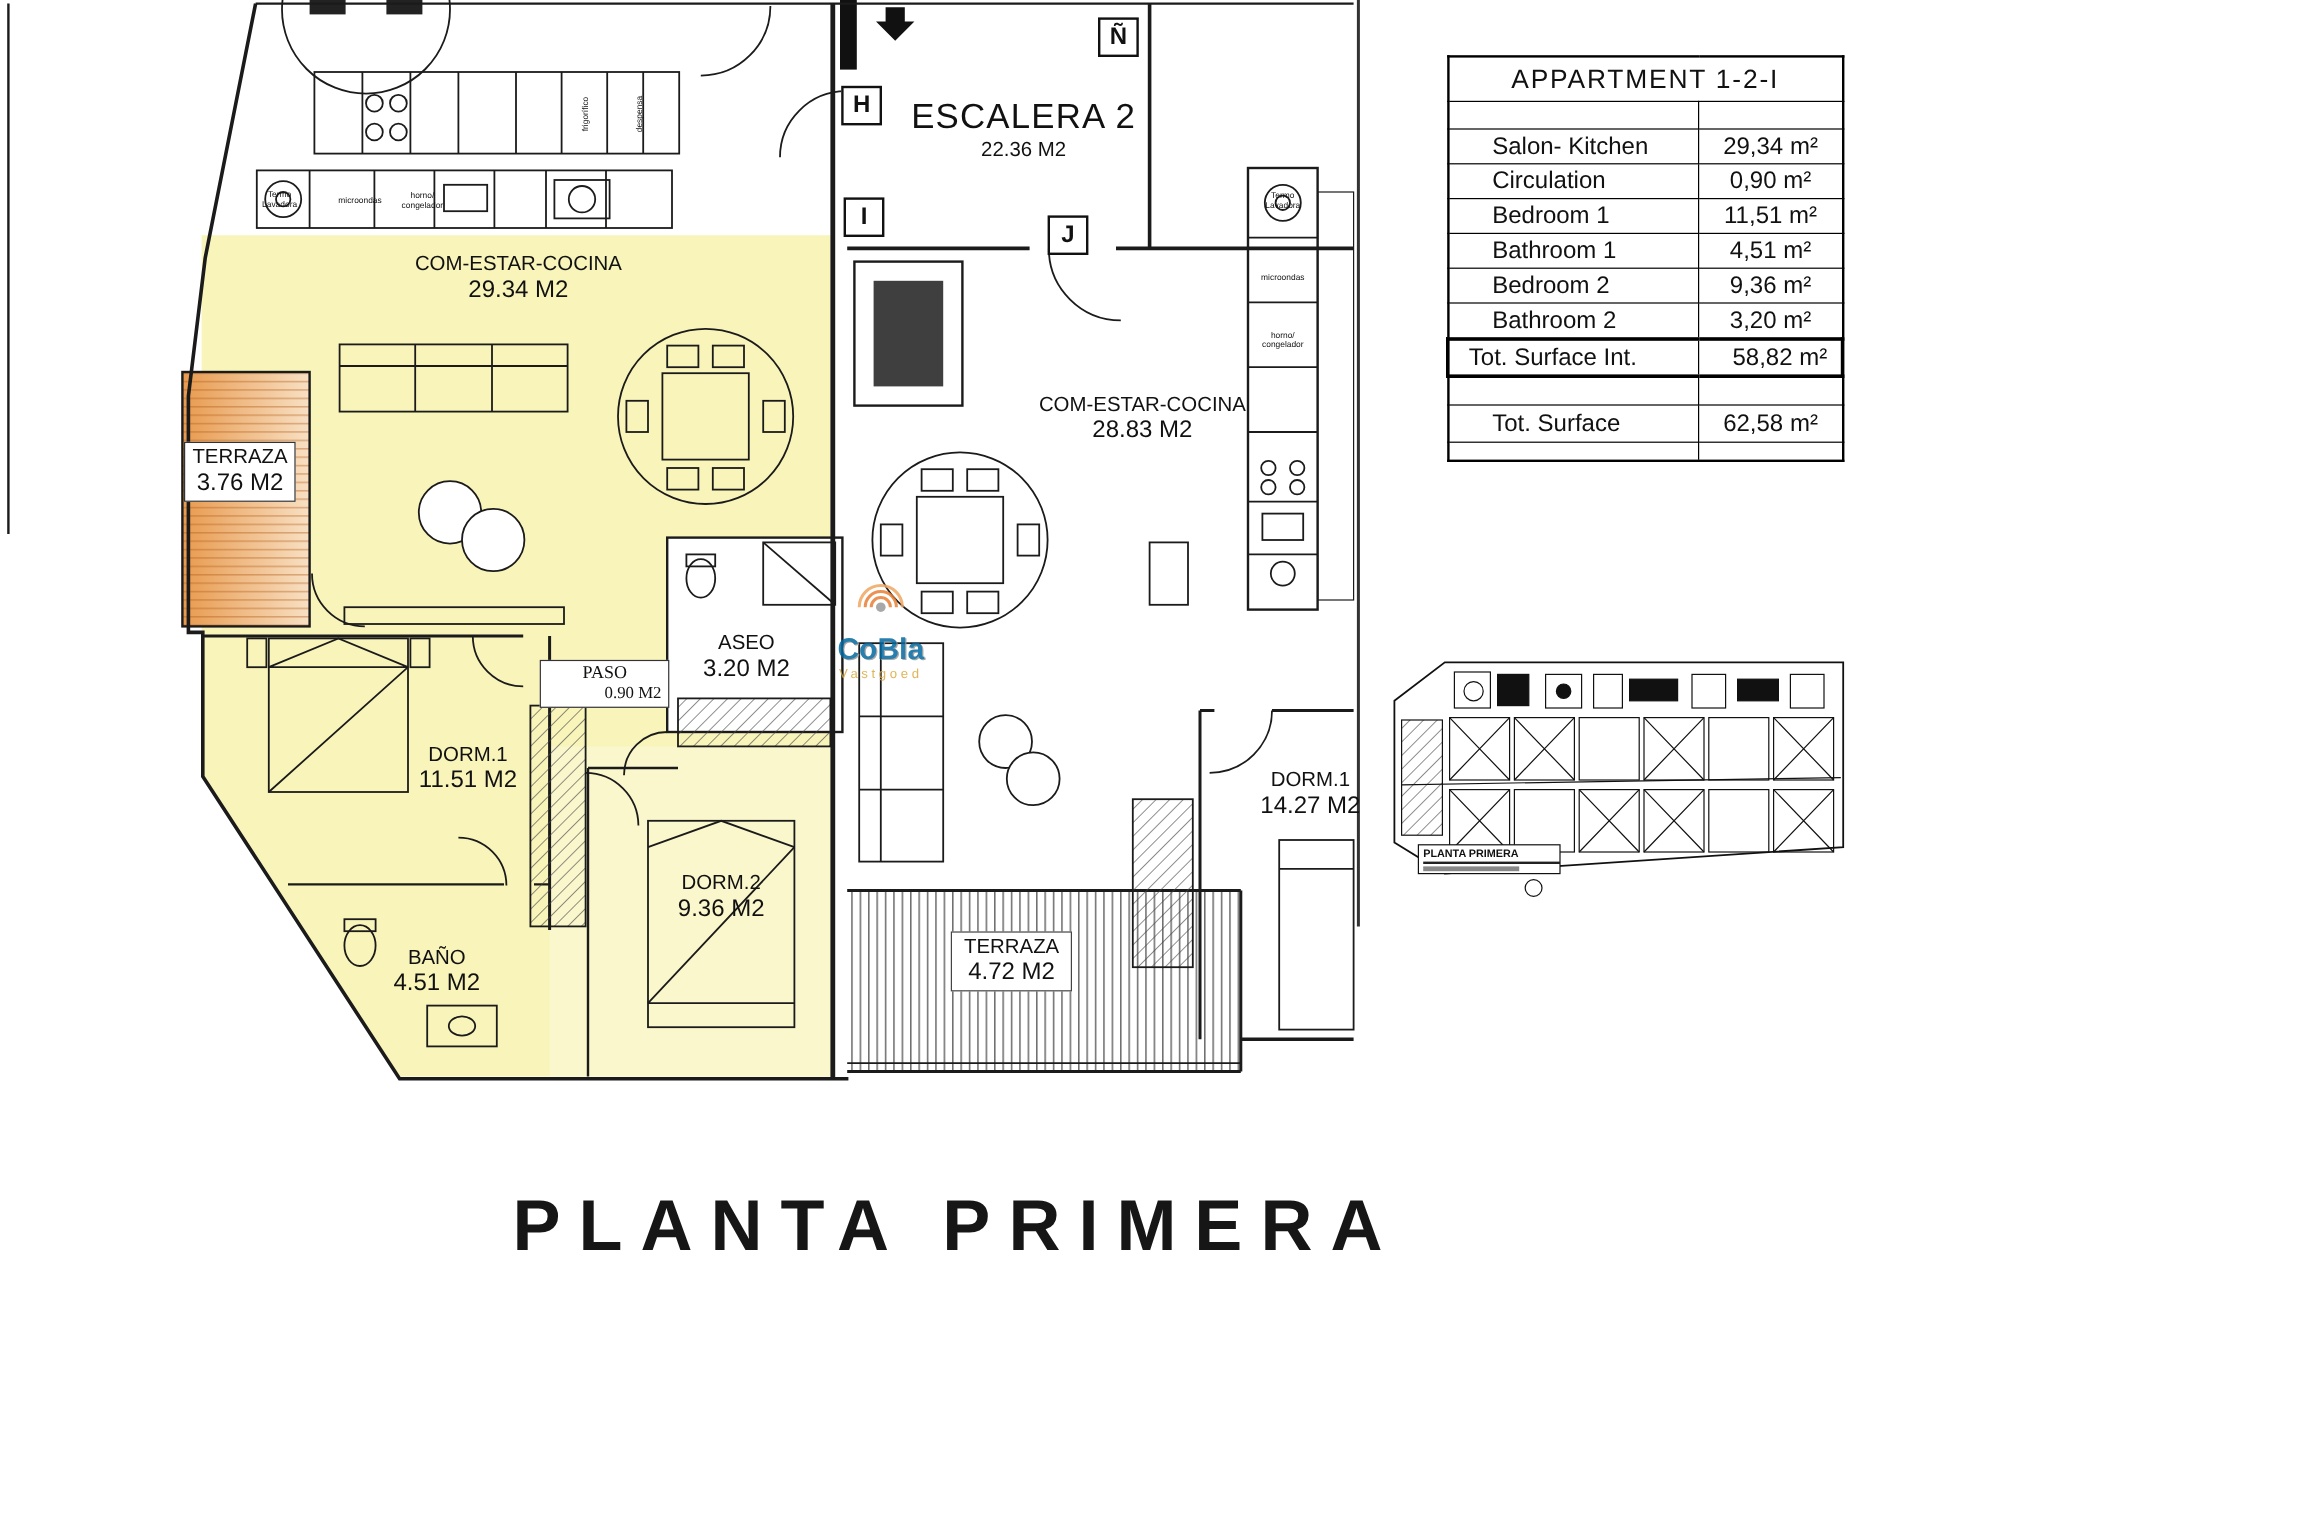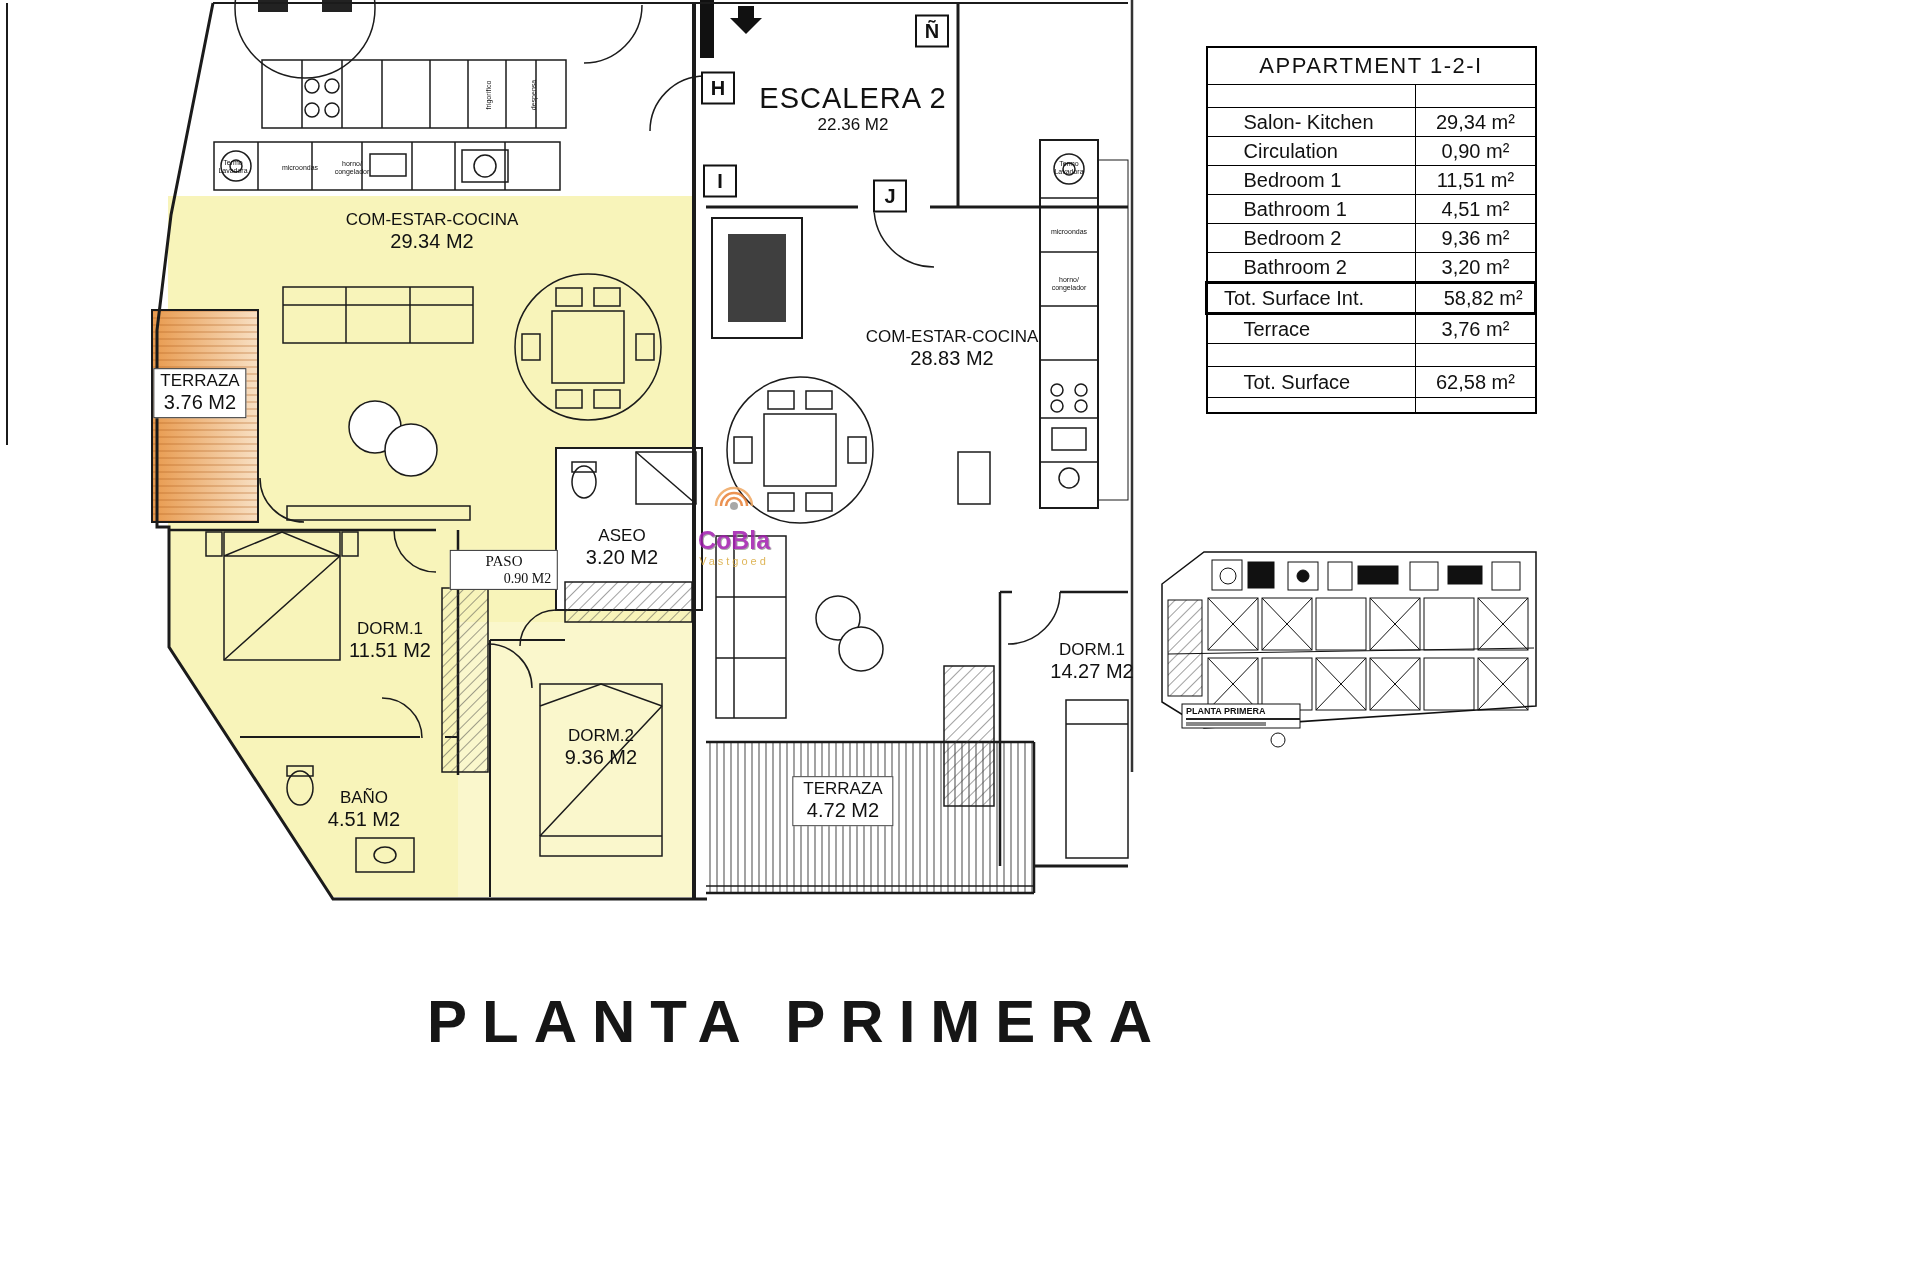--- a/index.html
+++ b/index.html
@@ -41,21 +41,21 @@
   .summary tr.t-strong td.val{border-right:3px solid #000;}
   .summary tr.t-total td{height:30px;}
 
   
   .plan-title{position:absolute;left:797px;top:1021px;transform:translate(-50%,-50%);
               font-size:60px;letter-spacing:15px;font-weight:600;color:#161616;z-index:6;}
 
   
   .watermark{position:absolute;left:664px;top:482px;width:140px;text-align:center;
              opacity:.85;z-index:7;}
-  .watermark .brand{display:block;font-size:25px;font-weight:bold;color:#a21caf;
+  .watermark .brand{display:block;font-size:25px;font-weight:bold;color:#0369a1;
                     text-shadow:1px 1px 0 #9a9a9a;}
   .watermark .sub{display:block;font-size:11px;letter-spacing:3px;color:#d9a93c;}
 
   
   .minimap-caption{position:absolute;left:1186px;top:706px;width:114px;z-index:6;
                    font-size:9px;font-weight:bold;line-height:1.2;color:#111;}
   .minimap-caption .ruleline{height:2px;background:#222;margin-top:1px;}
   .minimap-caption .subline{height:4px;background:#888;width:70%;margin-top:2px;}
 </style>
 </head>
@@ -335,24 +335,20 @@
           <td class="val">9,36 m²</td>
         </tr>
     <tr>
           <td class="lab">Bathroom 2</td>
           <td class="val">3,20 m²</td>
         </tr>
     <tr class="t-strong">
           <td class="lab">Tot. Surface Int.</td>
           <td class="val">58,82 m²</td>
         </tr>
-    <tr>
-          <td class="lab">Terrace</td>
-          <td class="val">3,76 m²</td>
-        </tr>
     <tr class="t-spacer">
           <td class="lab"></td>
           <td class="val"></td>
         </tr>
     <tr class="t-total">
           <td class="lab">Tot. Surface</td>
           <td class="val">62,58 m²</td>
         </tr>
     <tr class="t-endpad">
           <td class="lab"></td>

